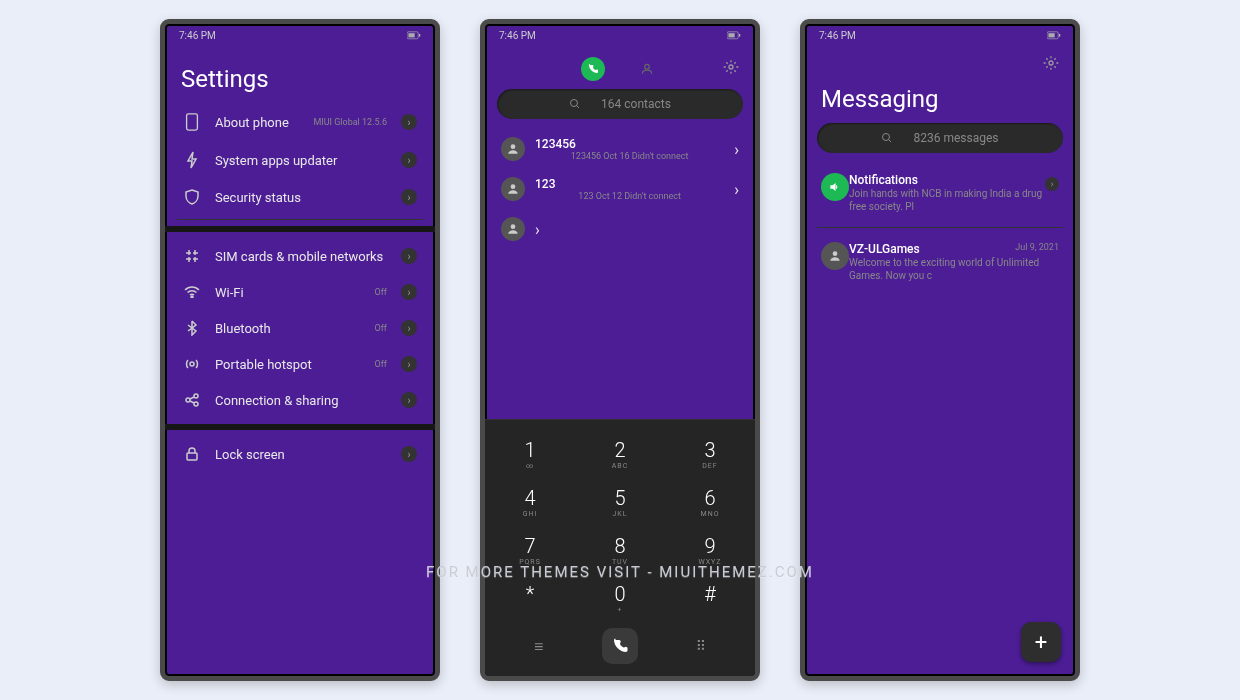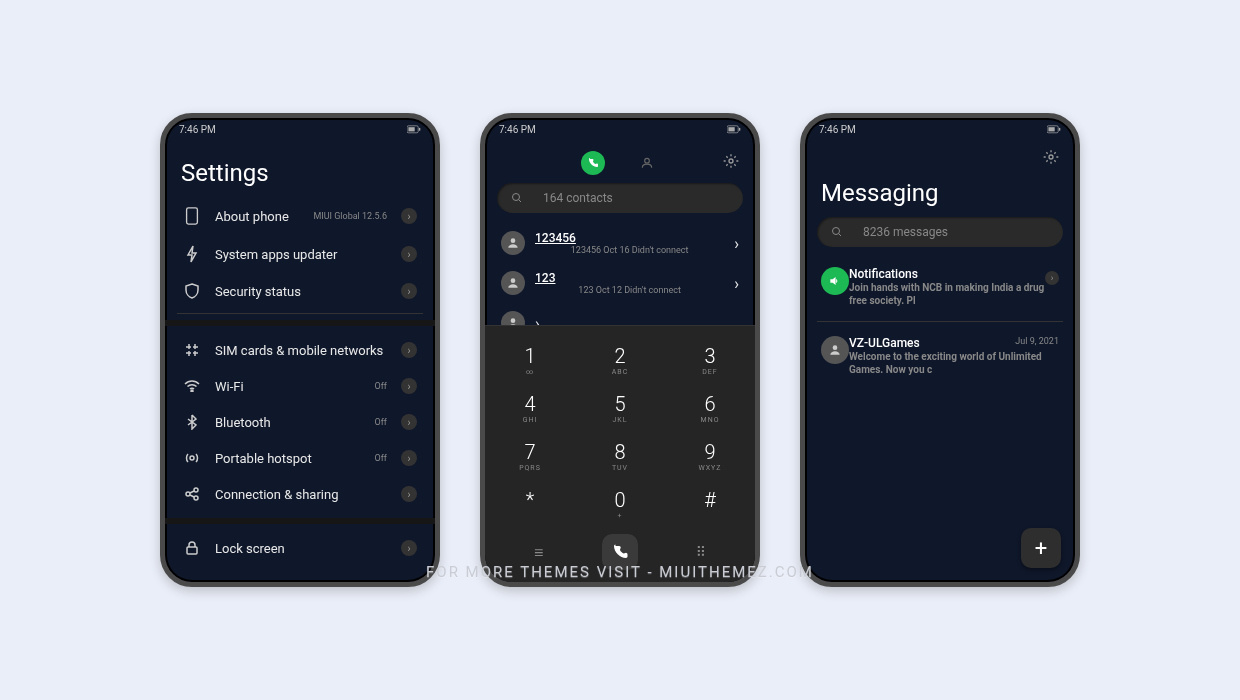--- a/index.html
+++ b/index.html
@@ -1,53 +1,53 @@
 <!DOCTYPE html>
 <html><head>
 <meta charset="utf-8">
 <style>
 * { margin:0; padding:0; box-sizing:border-box; }
 body { background:#eaeef8; width:1240px; height:700px; font-family:-apple-system,Roboto,Arial,sans-serif; position:relative; display:flex; justify-content:center; align-items:center; gap:40px; }
-.phone { width:280px; height:474px; background:#0f172a; border-radius:32px; border:5px solid #4a4a4a; box-shadow:inset 0 0 0 2px #000, 0 4px 12px rgba(0,0,0,.2); position:relative; overflow:hidden; color:#e8e8e8; }
+.phone { width:280px; height:662px; background:#4c1d95; border-radius:9px; border:5px solid #4a4a4a; box-shadow:inset 0 0 0 2px #000, 0 4px 12px rgba(0,0,0,.2); position:relative; overflow:hidden; color:#e8e8e8; }
 .statusbar { display:flex; justify-content:space-between; align-items:center; padding:6px 14px; font-size:10px; color:#ccc; }
 .status-icons { display:flex; gap:4px; align-items:center; }
 .status-icons svg { width:14px; height:10px; }
 .content { padding:0 12px; height:calc(100% - 24px); overflow:hidden; }
 .title { font-size:24px; font-weight:400; color:#fff; margin:18px 4px 10px; }
-.search { background:#2a2a2a; border-radius:20px; padding:8px 14px; display:flex; align-items:center; gap:20px; font-size:12px; color:#888; box-shadow:inset 1px 1px 2px rgba(0,0,0,.4); margin-bottom:10px; }
+.search { background:#2a2a2a; border-radius:20px; padding:8px 14px; display:flex; align-items:center; gap:20px; font-size:12px; color:#888; box-shadow:inset 1px 1px 2px rgba(0,0,0,.4); margin-bottom:10px;justify-content:center; }
 .item { display:flex; align-items:center; padding:10px 6px; gap:14px; }
 .item .icon { width:18px; display:flex; justify-content:center; }
 .item .label { flex:1; font-size:13px; color:#e8e8e8; }
 .item .sub { font-size:9px; color:#888; }
 .item .chev { width:16px; height:16px; background:#333; border-radius:50%; display:flex; align-items:center; justify-content:center; font-size:10px; color:#999; }
 .divider { height:1px; background:#333; margin:4px 0; }
 .sep { height:6px; background:#161616; margin:6px -12px; }
 .tabs { display:flex; justify-content:center; gap:30px; margin:10px 0 8px; align-items:center; position:relative; }
 .tab { width:24px; height:24px; border-radius:50%; display:flex; align-items:center; justify-content:center; }
 .tab.active { background:#1db954; }
 .gear-top { position:absolute; right:4px; top:50%; transform:translateY(-50%); }
 .call-row { display:flex; align-items:center; gap:10px; padding:8px 4px; }
 .avatar { width:24px; height:24px; background:#555; border-radius:50%; display:flex; align-items:center; justify-content:center; }
 .call-info { flex:1; }
-.call-info .name { font-size:12px; color:#fff; font-weight:500;text-decoration:underline; }
+.call-info .name { font-size:12px; color:#fff; font-weight:500; }
 .call-info .detail { font-size:9px; color:#888;text-align:center; }
 .dialpad { position:absolute; bottom:0; left:0; right:0; background:#252525; padding:10px 0 6px; border-top:1px solid #333; }
 .pad-grid { display:grid; grid-template-columns:repeat(3,1fr); }
 .pad { text-align:center; padding:8px 0; }
 .pad .num { font-size:20px; color:#fff; font-weight:300; }
 .pad .let { font-size:7px; color:#888; letter-spacing:1px; }
 .bottom-bar { display:flex; justify-content:space-around; align-items:center; padding:6px 20px; }
 .call-btn { width:36px; height:36px; background:#3a3a3a; border-radius:10px; display:flex; align-items:center; justify-content:center; }
 .msg-row { display:flex; gap:0; padding:10px 4px; align-items:flex-start; }
 .msg-avatar { width:28px; height:28px; border-radius:50%; display:flex; align-items:center; justify-content:center; flex-shrink:0; }
 .msg-avatar.green { background:#1db954; }
 .msg-avatar.gray { background:#555; }
 .msg-body { flex:1; overflow:hidden; }
 .msg-body .name { font-size:12px; color:#fff; font-weight:500; }
-.msg-body .preview { font-size:10px; color:#888; line-height:1.3;font-weight:bold; }
+.msg-body .preview { font-size:10px; color:#888; line-height:1.3; }
 .msg-date { font-size:9px; color:#888; }
 .msg-chev { background:#333; border-radius:50%; width:14px; height:14px; font-size:9px; color:#999; display:flex; align-items:center; justify-content:center; margin-top:4px; }
 .fab { position:absolute; bottom:14px; right:14px; width:40px; height:40px; background:#2e2e2e; border-radius:10px; display:flex; align-items:center; justify-content:center; font-size:22px; color:#fff; box-shadow:0 2px 4px rgba(0,0,0,.4); }
 .watermark { position:absolute; top:563px; left:0; right:0; text-align:center; color:#c9ccd4; font-size:15px; font-weight:400; letter-spacing:2px; pointer-events:none; text-shadow:0 1px 1px rgba(255,255,255,.3); }
 </style>
 </head>
 <body>
 
 <div class="phone">
   <div class="statusbar">

